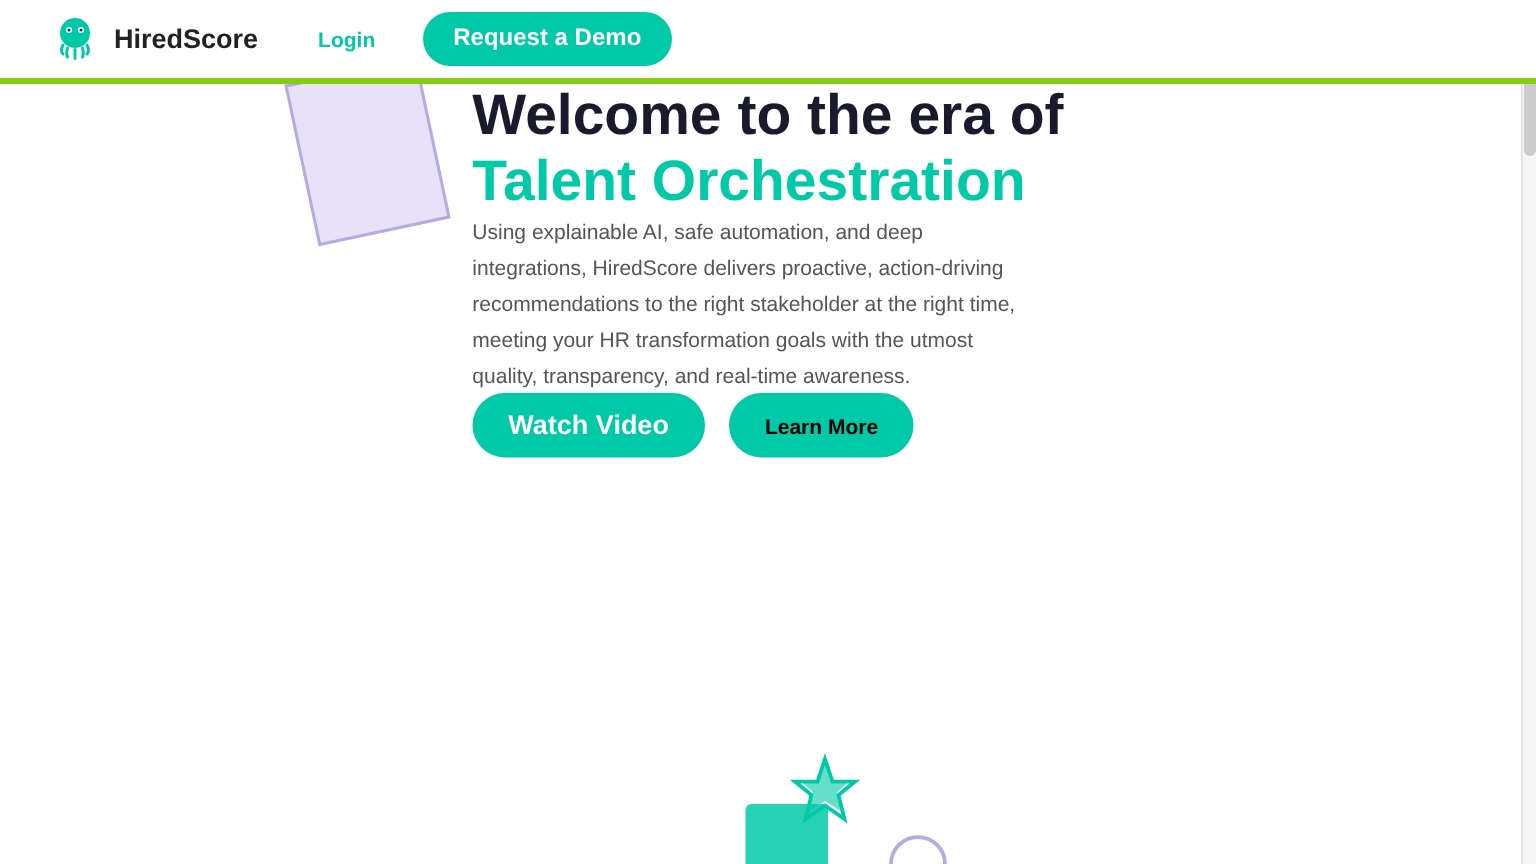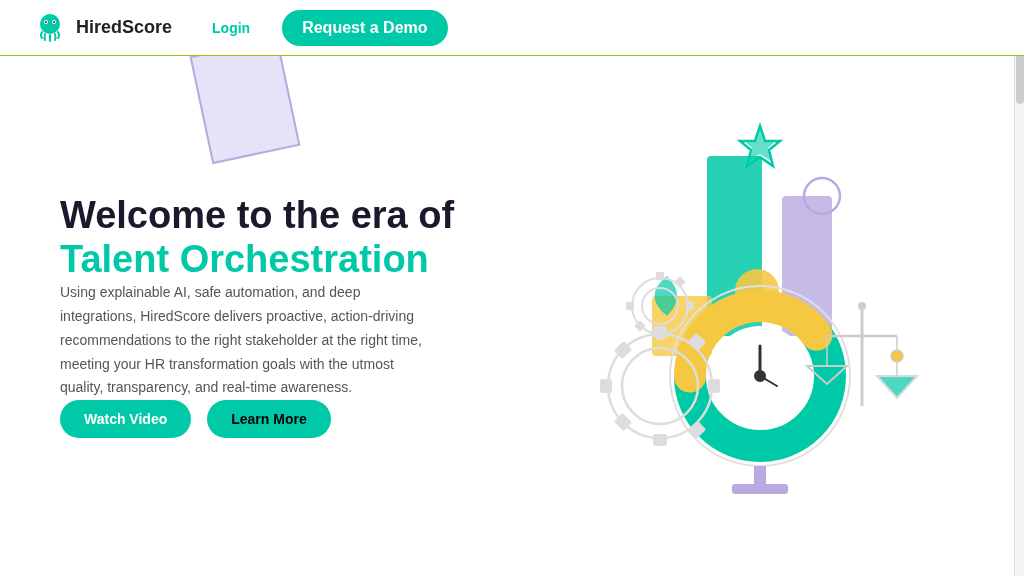--- a/index.html
+++ b/index.html
@@ -1,45 +1,45 @@
 <!DOCTYPE html>
 <html><head>
   <meta charset="utf-8">
   <style>
     * { margin: 0; padding: 0; box-sizing: border-box; }
     body { font-family: -apple-system, BlinkMacSystemFont, 'Segoe UI', Arial, sans-serif; background: #fff; width: 1024px; height: 576px; overflow: hidden; position: relative; }
 
     
     .navbar {
       display: flex; align-items: center; padding: 0 32px; height: 56px;
-      border-bottom: 1px solid #84cc16; background: #fff;
+      border-bottom: 4px solid #84cc16; background: #fff;
       position: relative; z-index: 10;
     }
     .logo-area { display: flex; align-items: center; margin-right: 40px; }
     .logo-icon { width: 36px; height: 36px; margin-right: 8px; }
     .logo-text { font-size: 18px; font-weight: 700; color: #222; }
     .nav-links { display: flex; gap: 32px; flex: 1; }
     .nav-link { font-size: 14px; color: #333; text-decoration: none; cursor: pointer; }
     .nav-actions { display: flex; align-items: center; gap: 32px; }
     .login-btn { font-size: 14px; color: #00c9a7; font-weight: 600; cursor: pointer; text-decoration: none; }
     .demo-btn {
       background: #00c9a7; color: #fff; border: none; border-radius: 24px;
       padding: 9px 20px; font-size: 16px; font-weight: 600; cursor: pointer;
     }
 
     
-    .main { display: flex; align-items: center; padding: 0 60px; height: calc(576px - 56px); position: relative; overflow: hidden; }
+    .main { display: flex; align-items: center; padding: 0 60px; height: calc(576px - 56px); position: relative; overflow: hidden; flex-direction: column; }
     .left-content { flex: 0 0 420px; z-index: 2; }
     .heading-line1 { font-size: 38px; font-weight: 800; color: #1a1a2e; line-height: 1.15; }
     .heading-line2 { font-size: 38px; font-weight: 800; color: #00c9a7; line-height: 1.15; }
     .description { font-size: 14px; color: #555; line-height: 1.7; max-width: 380px; }
     .buttons { display: flex; gap: 16px; }
     .watch-btn {
       background: #00c9a7; color: #fff; border: none; border-radius: 24px;
-      padding: 11px 24px; font-size: 14px; font-weight: 600; cursor: pointer;
+      padding: 11px 24px; font-size: 18px; font-weight: 600; cursor: pointer;
     }
     .learn-btn {
       background: #00c9a7; color: #000000; border: none; border-radius: 24px;
       padding: 11px 24px; font-size: 14px; font-weight: 600; cursor: pointer;
     }
 
     
     .deco-rect-top {
       position: absolute; top: -10px; left: 200px;
       width: 90px; height: 110px;

